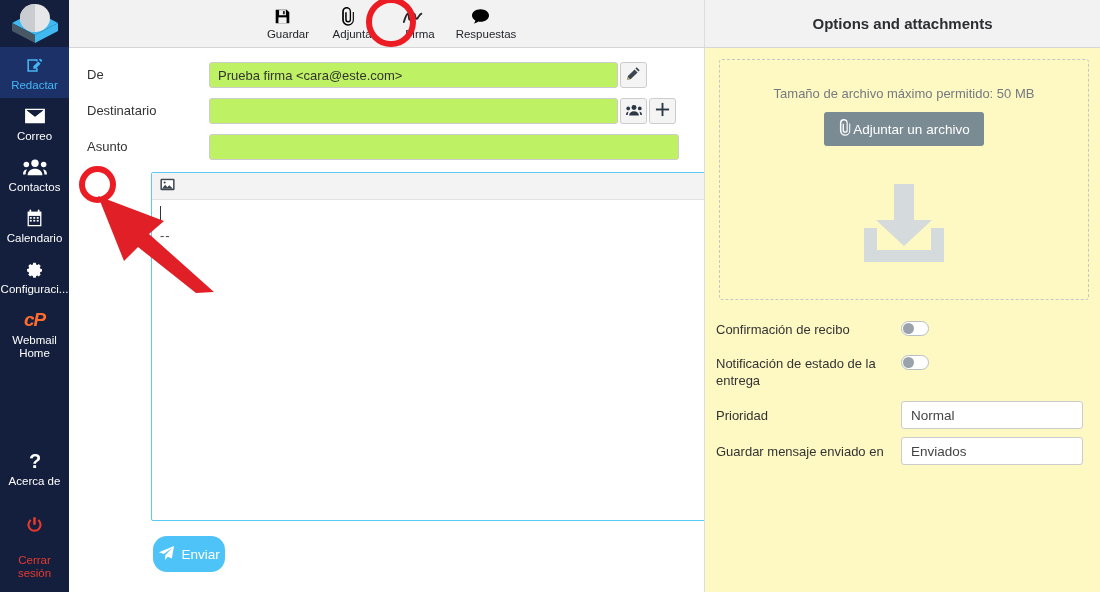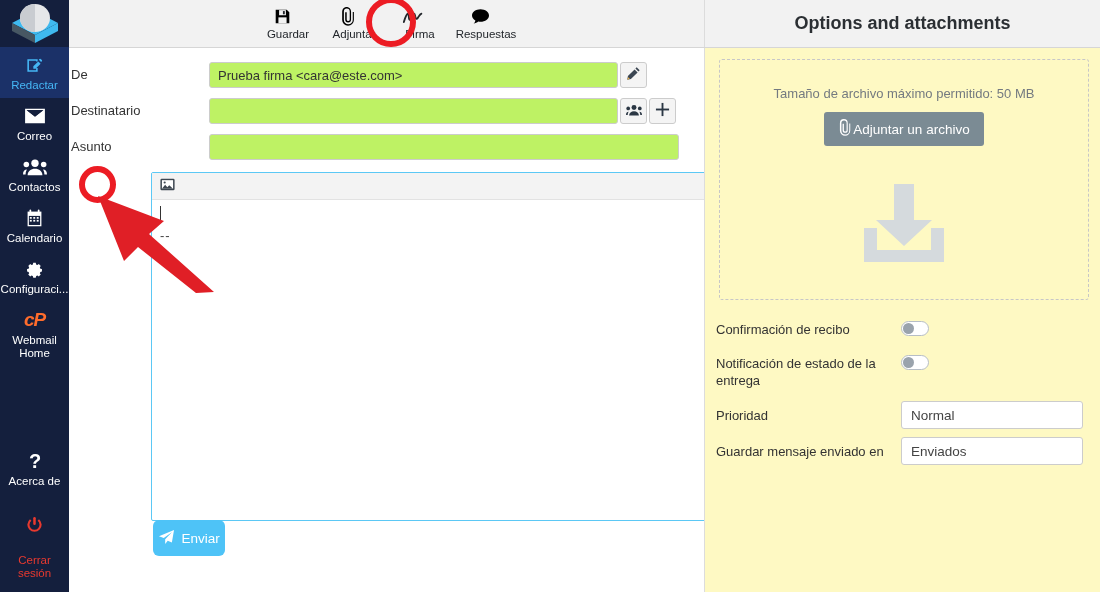--- a/index.html
+++ b/index.html
@@ -47,28 +47,28 @@
     width:66px; padding-top:5px;
     display:flex; flex-direction:column; align-items:center;
     cursor:pointer; color:#22262b;
   }
   .tb-ic { height:22px; display:flex; align-items:center; justify-content:center; }
   .tb-lbl { font-size:11.5px; margin-top:1px;margin-left:12px; }
   #tb-guardar { margin-left:180px; }
   #opts-title {
     position:absolute; left:636px; top:0; width:395px; height:47px;
     display:flex; align-items:center; justify-content:center;
-    font-size:18px; font-weight:bold; color:#2b2f33;
+    font-size:15px; font-weight:bold; color:#2b2f33;
   }
   #hdr-divider { position:absolute; left:635px; top:0; width:1px; height:47px; background:#dcdcdc; }
 
   
   #compose { position:absolute; left:69px; top:48px; width:636px; height:544px; background:#fff; }
   .field-row { position:absolute; left:0; display:flex; align-items:flex-start; }
-  .field-label { width:140px; padding-left:2px; font-size:13px; color:#333; line-height:26px; }
+  .field-label { width:140px; padding-left:18px; font-size:13px; color:#333; line-height:26px; }
   .field-ctrl { display:flex; }
   .txt-input {
     height:26px; border:1px solid #ccc; border-radius:3px; background:#bef264;
     font-family:"Liberation Sans", sans-serif; font-size:13px; color:#333;
     padding:0 8px; outline:none;
   }
   .side-btn {
     width:27px; height:26px; border:1px solid #ccc; border-radius:3px; background:#f4f4f4;
     display:flex; align-items:center; justify-content:center; cursor:pointer; margin-left:2px;
   }
@@ -82,22 +82,22 @@
     display:flex; align-items:center; padding-left:4px;
   }
   #img-tool-btn {
     width:22px; height:20px; display:flex; align-items:center; justify-content:center;
     border-radius:2px; cursor:pointer;
   }
   #editor-body { position:relative; padding:6px 8px 0 8px; font-size:13px; color:#222; line-height:16px; }
   #caret { display:inline-block; width:1px; height:15px; background:#333; vertical-align:-2px; }
   #sig-sep { margin-top:5px; color:#444; letter-spacing:1px; font-size:13px; }
   #enviar-btn {
-    position:absolute; left:84px; top:472px; width:72px; height:36px;
-    background:#4ec3f7; border:none; border-radius:6px; color:#fff;
+    position:absolute; left:84px; top:488px; width:72px; height:36px;
+    background:#4ec3f7; border:none; border-radius:14px; color:#fff;
     display:flex; align-items:center; justify-content:center; gap:6px;
     font-size:13.5px; cursor:pointer;
   }
 
   
   #rightpanel { position:absolute; left:705px; top:48px; width:395px; height:544px; background:#fef9c3; }
   #panel-divider { position:absolute; left:704px; top:48px; width:1px; height:544px; background:#dcdcdc; }
   #dropzone {
     position:absolute; left:14px; top:11px; width:370px; height:241px;
     border:1px dashed #c7c7c7; border-radius:3px;

